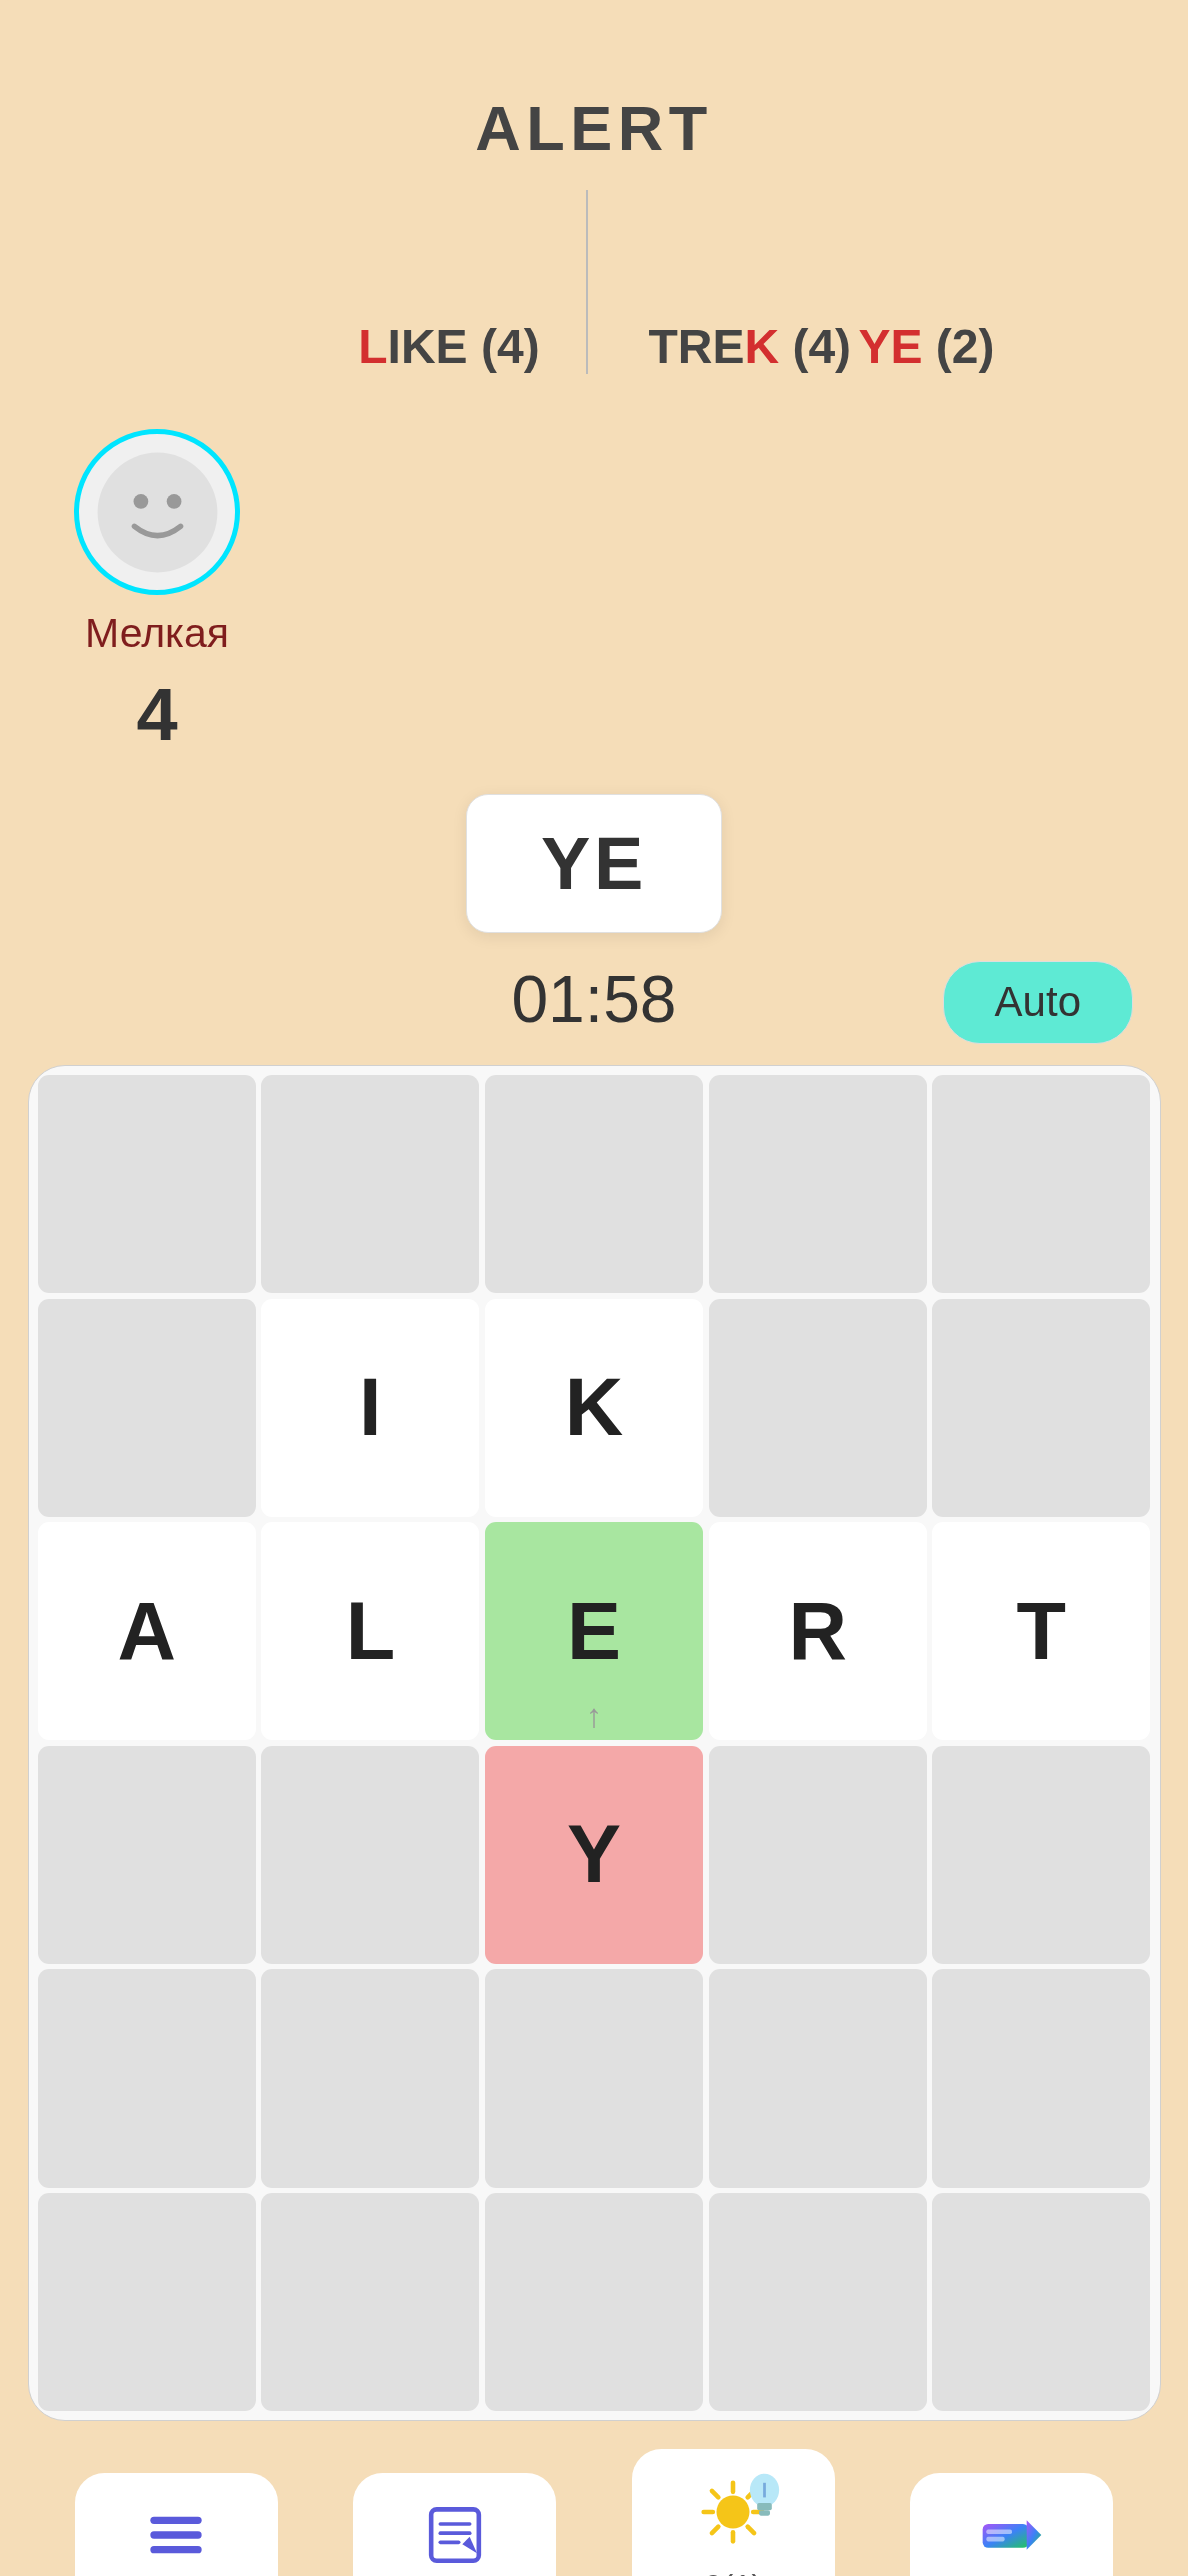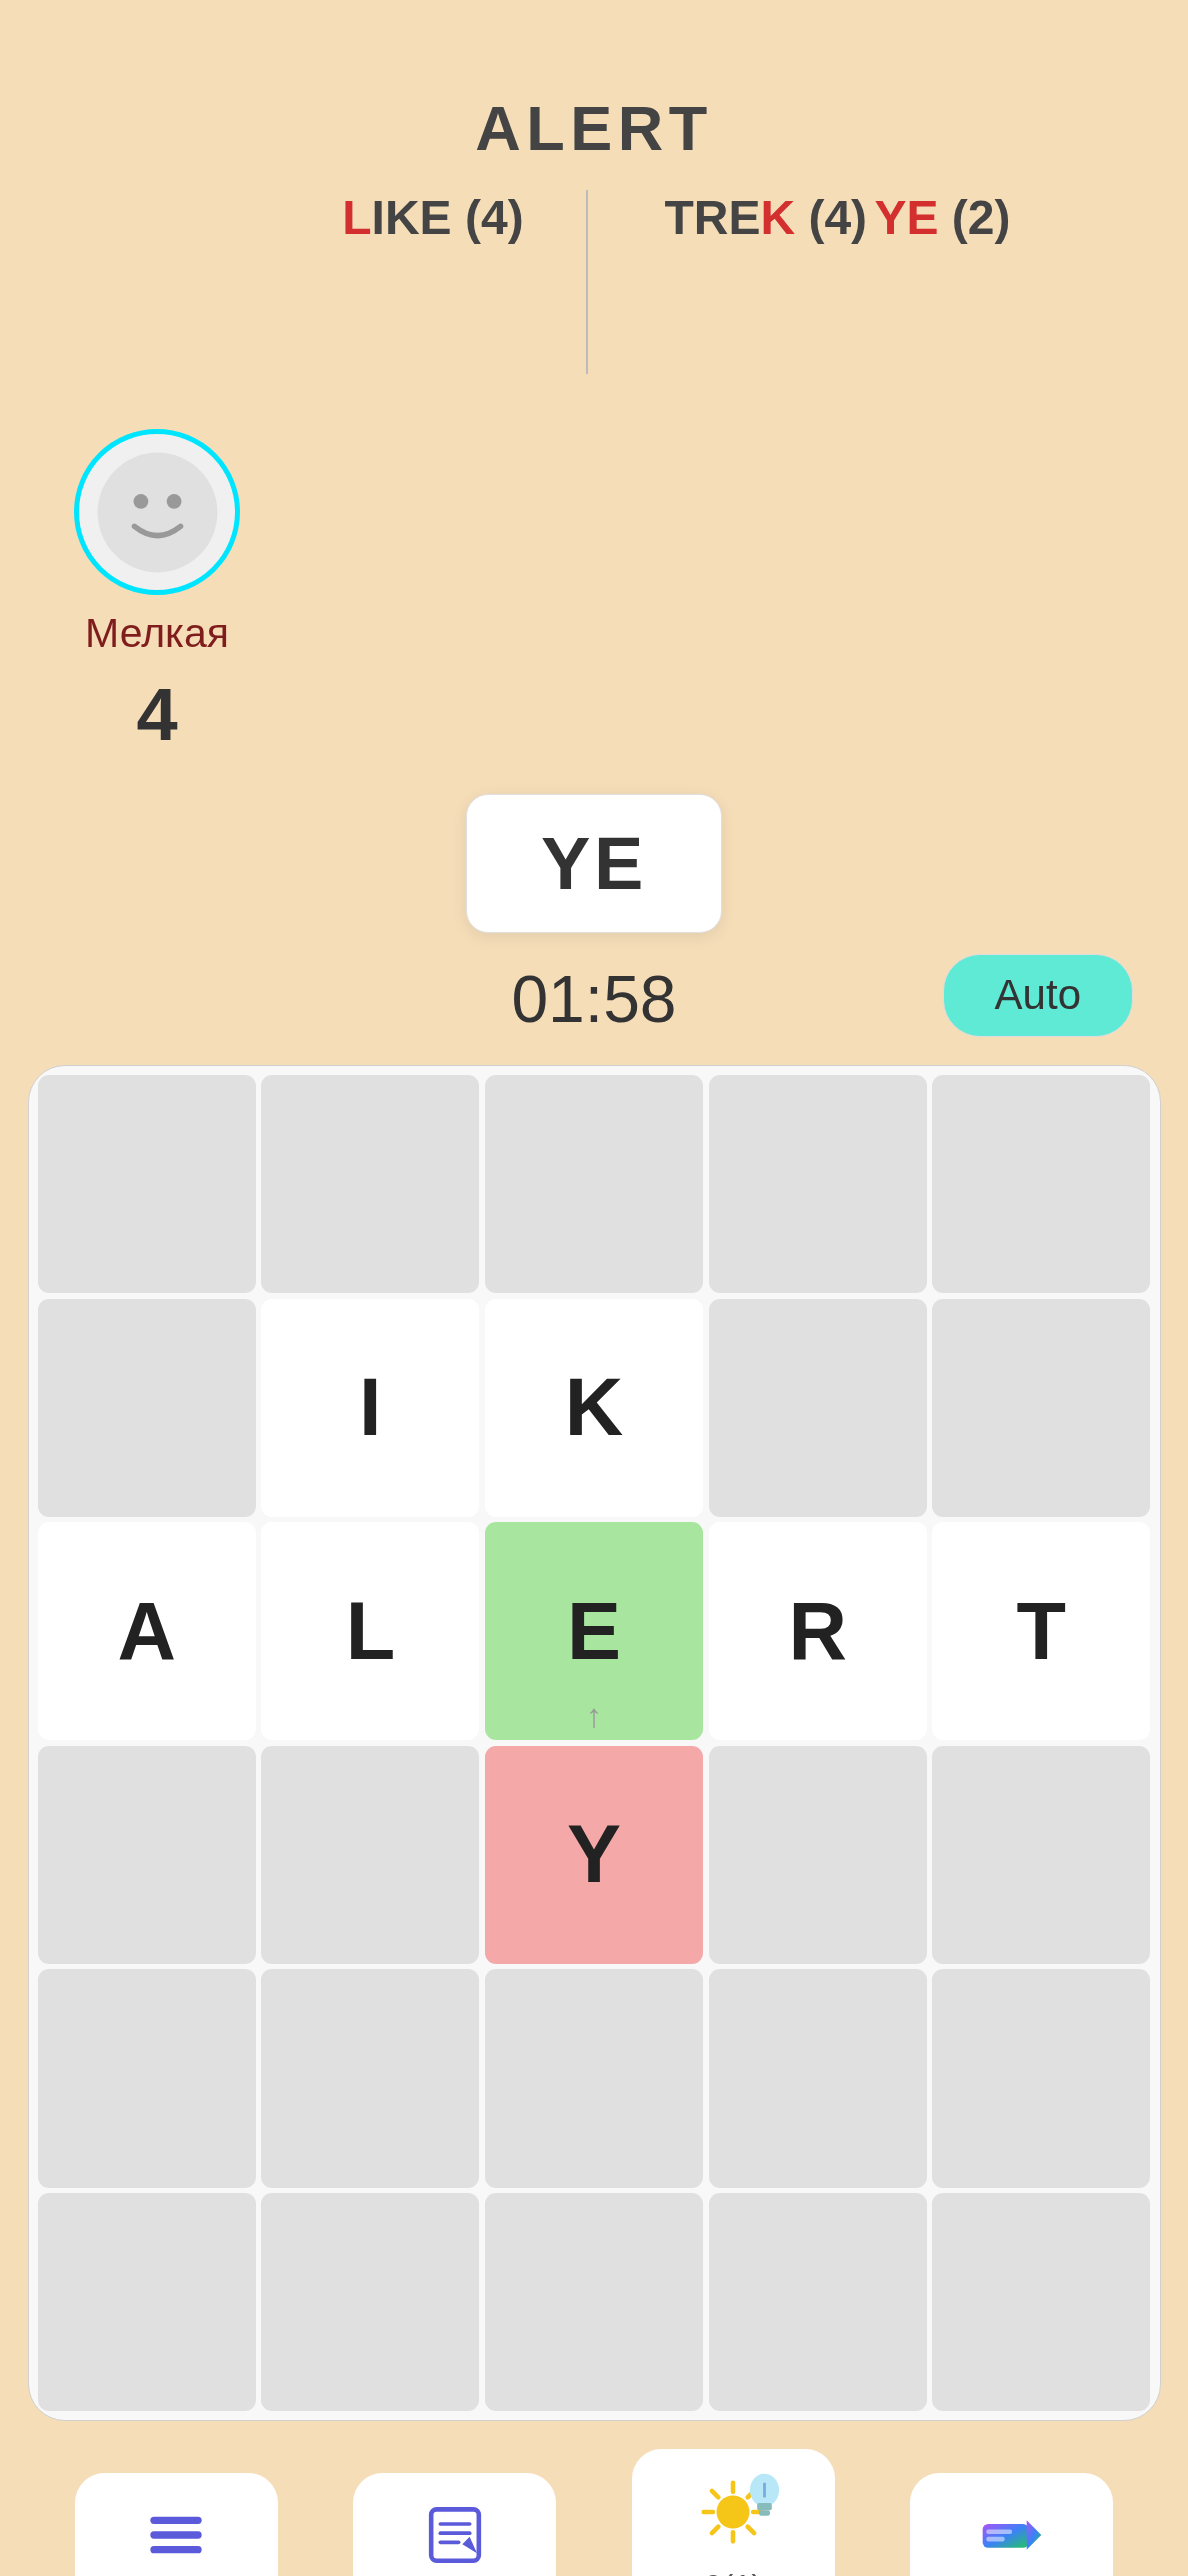--- a/index.html
+++ b/index.html
@@ -85,21 +85,21 @@
     .current-word {
       font-size: 74px;
       font-weight: 700;
       color: #333;
       letter-spacing: 3.7px;
     }
 
     
     .timer-row {
       display: flex;
-      align-items: flex-end;
+      align-items: flex-start;
       justify-content: center;
       width: 100%;
       position: relative;
       margin-top: 28px;
       padding: 0 55px;
     }
 
     .timer {
       font-size: 66px;
       font-weight: 500;
@@ -227,22 +227,22 @@
       font-weight: 700;
       color: #444;
       letter-spacing: 5.5px;
       margin-bottom: 26px;
     }
 
     .scores-block {
       display: flex;
       width: 100%;
       justify-content: center;
-      align-items: flex-start;
-      gap: 16px;
+      align-items: flex-end;
+      gap: 0;
       position: relative;
     }
 
     .score-left {
       flex: 1;
       display: flex;
       flex-direction: column;
       align-items: flex-end;
       padding-right: 46px;
       gap: 7.4px;

